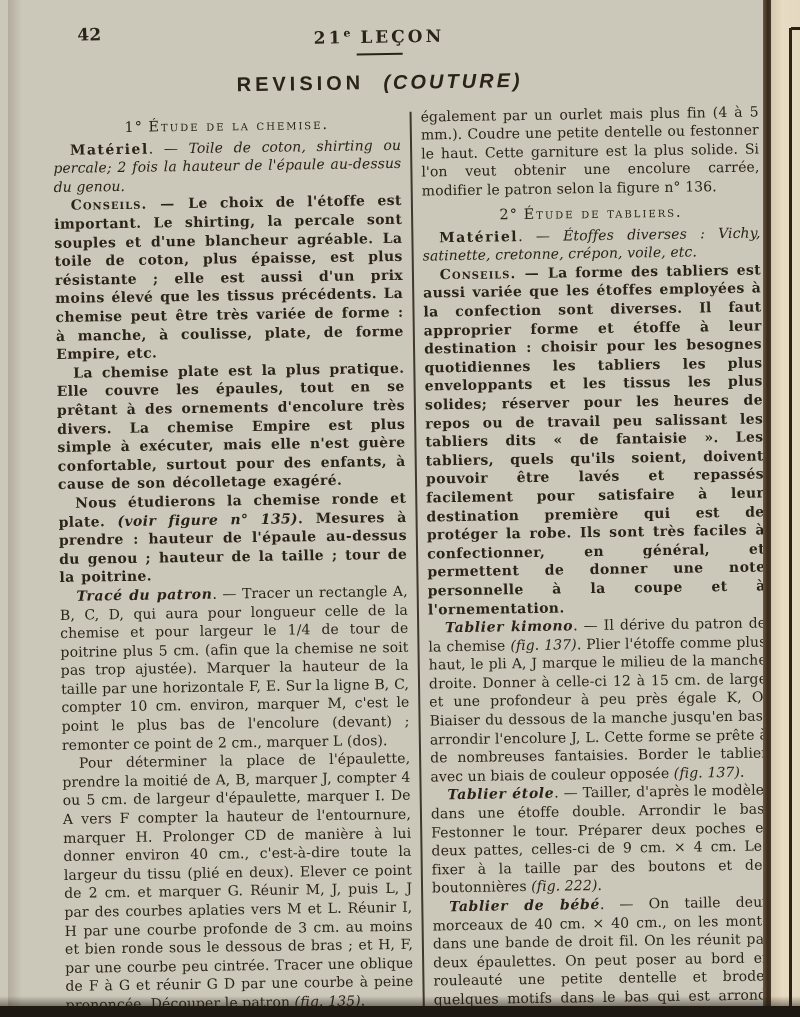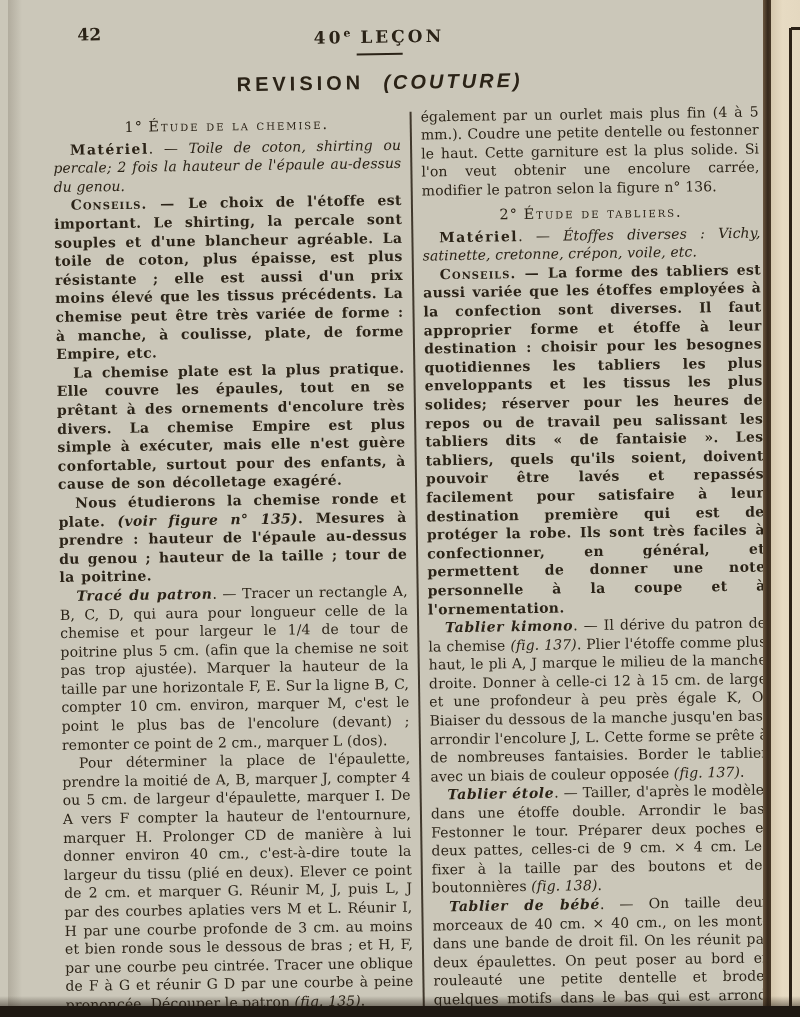--- a/index.html
+++ b/index.html
@@ -58,21 +58,21 @@
 </style>
 </head>
 <body>
 
 <div class="paper"></div>
 <div class="left-crease"></div>
 
 <div class="content">
   <div class="page-number">42</div>
 
-  <div class="lesson-header"><span>40</span><span class="lesson-sup">e</span>&nbsp;<span>LEÇON</span></div>
+  <div class="lesson-header"><span>21</span><span class="lesson-sup">e</span>&nbsp;<span>LEÇON</span></div>
   <div class="lesson-rule"></div>
 
   <div class="page-title"><span>REVISION</span>&nbsp;&nbsp;<span class="title-paren">(COUTURE)</span></div>
 
   <div class="columns">
     <div class="col-left">
         <div class="section-heading"><span>1° </span><span class="sh-title">Étude de la chemise.</span></div>
         <div class="para"><span class="s-b">Matériel</span><span class="s-n">. — </span><span class="s-i">Toile de coton, shirting ou percale; 2 fois la hauteur de l'épaule au-dessus du genou.</span></div>
         <div class="para heavy"><span class="s-sc">Conseils. — </span><span class="s-n">Le choix de l'étoffe est important. Le shirting, la percale sont souples et d'une blancheur agréable. La toile de coton, plus épaisse, est plus résistante ; elle est aussi d'un prix moins élevé que les tissus précédents. La chemise peut être très variée de forme : à manche, à coulisse, plate, de forme Empire, etc.</span></div>
         <div class="para heavy"><span class="s-n">La chemise plate est la plus pratique. Elle couvre les épaules, tout en se prêtant à des ornements d'encolure très divers. La chemise Empire est plus simple à exécuter, mais elle n'est guère confortable, surtout pour des enfants, à cause de son décolletage exagéré.</span></div>
@@ -81,21 +81,21 @@
         <div class="para"><span class="s-n">Pour déterminer la place de l'épaulette, prendre la moitié de A, B, marquer J, compter 4 ou 5 cm. de largeur d'épaulette, marquer I. De A vers F compter la hauteur de l'entournure, marquer H. Prolonger CD de manière à lui donner environ 40 cm., c'est-à-dire toute la largeur du tissu (plié en deux). Elever ce point de 2 cm. et marquer G. Réunir M, J, puis L, J par des courbes aplaties vers M et L. Réunir I, H par une courbe profonde de 3 cm. au moins et bien ronde sous le dessous de bras ; et H, F, par une courbe peu cintrée. Tracer une oblique de F à G et réunir G D par une courbe à peine prononcée. Découper le patron </span><span class="s-i">(fig. 135)</span><span class="s-n">.</span></div>
         <div class="para"><span class="s-bi">Coupe</span><span class="s-n">. — Plier le tissu en deux dans le sens de la longueur, placer les lisières l'une contre l'autre, replier en deux dans le sens de la largeur. Placer la ligne indiquant le milieu de devant sur le pli de l'étoffe, Réserver 3 à 4 cm. pour l'ourlet du bas et 1 cm. pour les autres coutures. Tailler l'encolure en suivant JL pour le dos et JH pour le devant.</span></div>
       </div>
     <div class="divider"></div>
     <div class="col-right">
         <div class="para noindent"><span class="s-n">également par un ourlet mais plus fin (4 à 5 mm.). Coudre une petite dentelle ou festonner le haut. Cette garniture est la plus solide. Si l'on veut obtenir une encolure carrée, modifier le patron selon la figure n° 136.</span></div>
         <div class="section-heading"><span>2° </span><span class="sh-title">Étude de tabliers.</span></div>
         <div class="para"><span class="s-b">Matériel</span><span class="s-n">. — </span><span class="s-i">Étoffes diverses : Vichy, satinette, cretonne, crépon, voile, etc.</span></div>
         <div class="para heavy"><span class="s-sc">Conseils. — </span><span class="s-n">La forme des tabliers est aussi variée que les étoffes employées à la confection sont diverses. Il faut approprier forme et étoffe à leur destination : choisir pour les besognes quotidiennes les tabliers les plus enveloppants et les tissus les plus solides; réserver pour les heures de repos ou de travail peu salissant les tabliers dits « de fantaisie ». Les tabliers, quels qu'ils soient, doivent pouvoir être lavés et repassés facilement pour satisfaire à leur destination première qui est de protéger la robe. Ils sont très faciles à confectionner, en général, et permettent de donner une note personnelle à la coupe et à l'ornementation.</span></div>
         <div class="para"><span class="s-bi">Tablier kimono</span><span class="s-n">. — Il dérive du patron de la chemise </span><span class="s-i">(fig. 137)</span><span class="s-n">. Plier l'étoffe comme plus haut, le pli A, J marque le milieu de la manche droite. Donner à celle-ci 12 à 15 cm. de large et une profondeur à peu près égale K, O. Biaiser du dessous de la manche jusqu'en bas, arrondir l'encolure J, L. Cette forme se prête à de nombreuses fantaisies. Border le tablier avec un biais de couleur opposée </span><span class="s-i">(fig. 137)</span><span class="s-n">.</span></div>
-        <div class="para"><span class="s-bi">Tablier étole</span><span class="s-n">. — Tailler, d'après le modèle, dans une étoffe double. Arrondir le bas. Festonner le tour. Préparer deux poches et deux pattes, celles-ci de 9 cm. × 4 cm. Les fixer à la taille par des boutons et des boutonnières </span><span class="s-i">(fig. 138)</span><span class="s-n">.</span></div>
+        <div class="para"><span class="s-bi">Tablier étole</span><span class="s-n">. — Tailler, d'après le modèle, dans une étoffe double. Arrondir le bas. Festonner le tour. Préparer deux poches et deux pattes, celles-ci de 9 cm. × 4 cm. Les fixer à la taille par des boutons et des boutonnières </span><span class="s-i">(fig. 222)</span><span class="s-n">.</span></div>
         <div class="para"><span class="s-bi">Tablier de bébé</span><span class="s-n">. — On taille deux morceaux de 40 cm. × 40 cm., on les monte dans une bande de droit fil. On les réunit par deux épaulettes. On peut poser au bord en rouleauté une petite dentelle et broder quelques motifs dans le bas qui est arrondi </span><span class="s-i">(fig. 139)</span><span class="s-n">.</span></div>
       </div>
   </div>
 </div>
 
 <div class="page-edge-line"></div>
 <div class="next-page"></div>
 <div class="next-page-frame-v"></div>
 <div class="next-page-frame-h"></div>
 <div class="bottom-shadow"></div>

